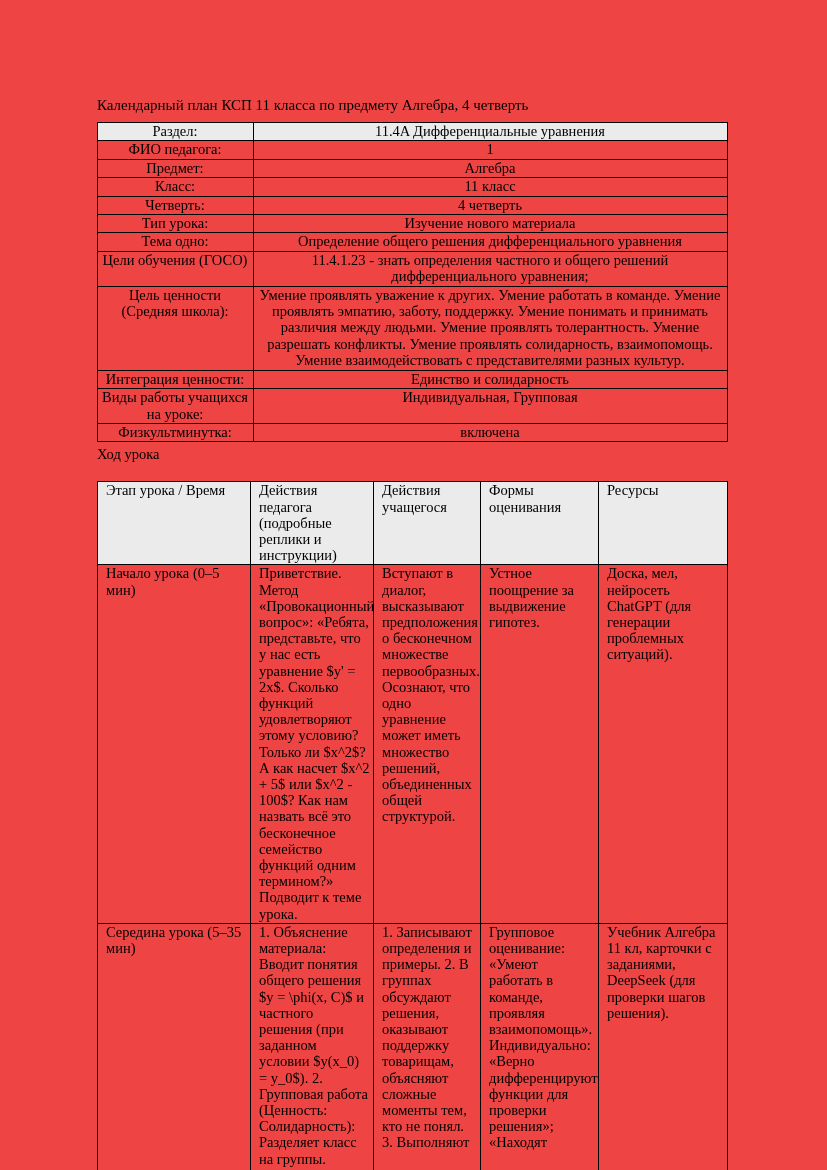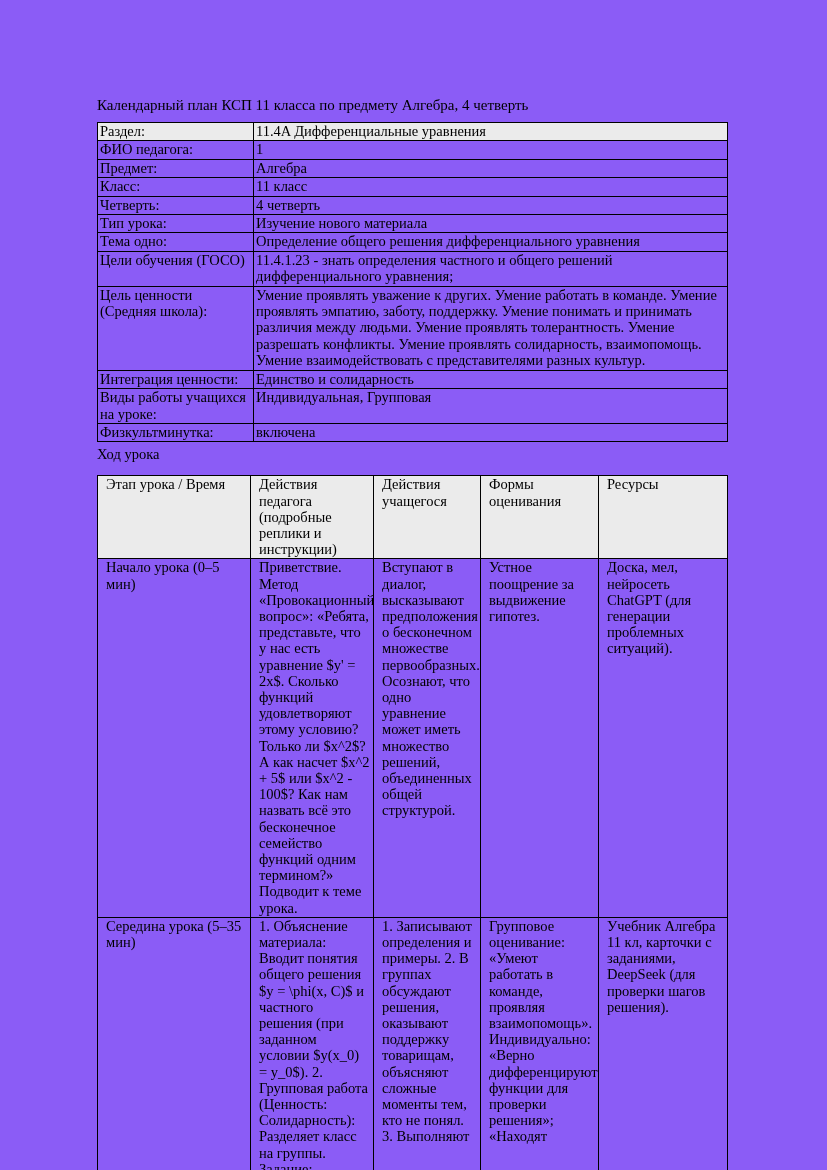--- a/index.html
+++ b/index.html
@@ -6,21 +6,21 @@
   html, body {
     margin: 0; padding: 0;
     background: #ffffff;
     width: 827px; height: 1170px;
     font-family: "Liberation Serif", "DejaVu Serif", serif;
     color: #000;
   }
   .page {
     position: relative;
     width: 827px; height: 1170px;
-    background: #8b5cf6;
+    background: #ef4444;
     overflow: hidden;
   }
   .doc {
     position: absolute;
     left: 97px; top: 97px;
     width: 630px;
   }
   .title {
     font-size: 15px;
     line-height: 17px;
@@ -35,26 +35,26 @@
   }
   td, th {
     border: 1px solid #000;
     padding: 0 3px 1px 2px;
     vertical-align: top;
     text-align: left;
     font-weight: normal;
     line-height: 16.3px;
     overflow: hidden;
   }
-  table.info td { line-height: 16.4px; }
+  table.info td { line-height: 16.4px; text-align: center; }
   .shaded td, thead th { background: #ebebeb; }
   .flow-heading {
     font-size: 14.5px;
     line-height: 17px;
-    margin: 4px 0 12px 0;
+    margin: 4px 0 18px 0;
   }
   table.lesson td, table.lesson th { line-height: 16.2px; padding-left: 8px; }
 </style>
 </head>
 <body>
 
 <div class="page">
   <div class="doc">
 
     <p class="title">Календарный план КСП 11 класса по предмету Алгебра, 4 четверть</p>

